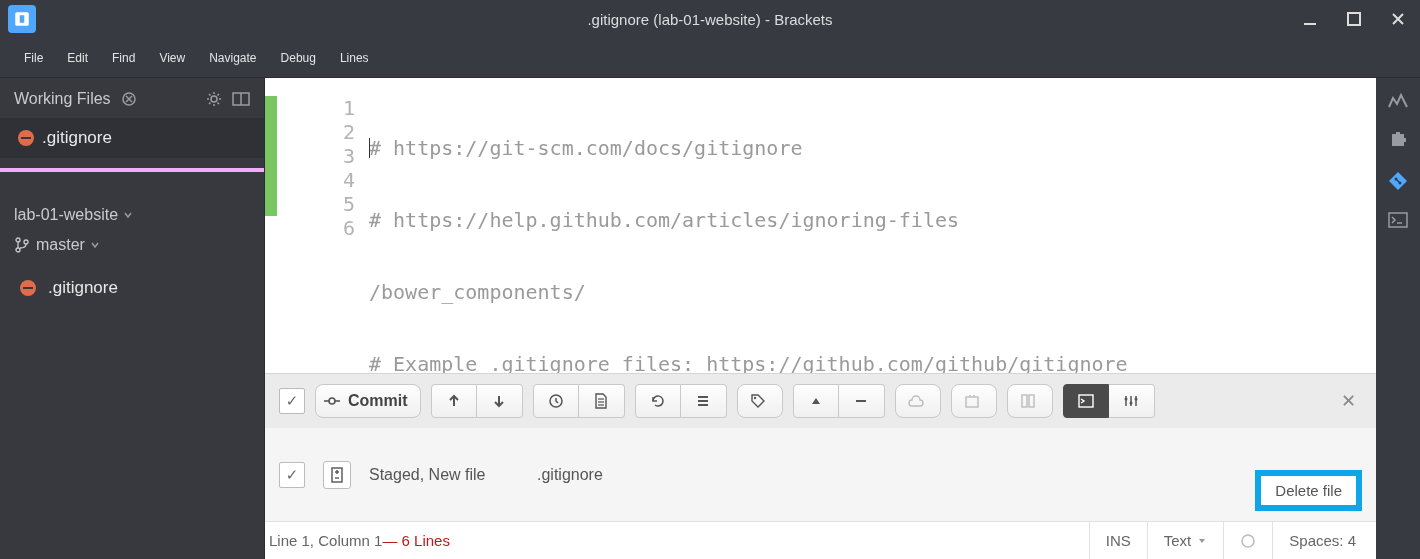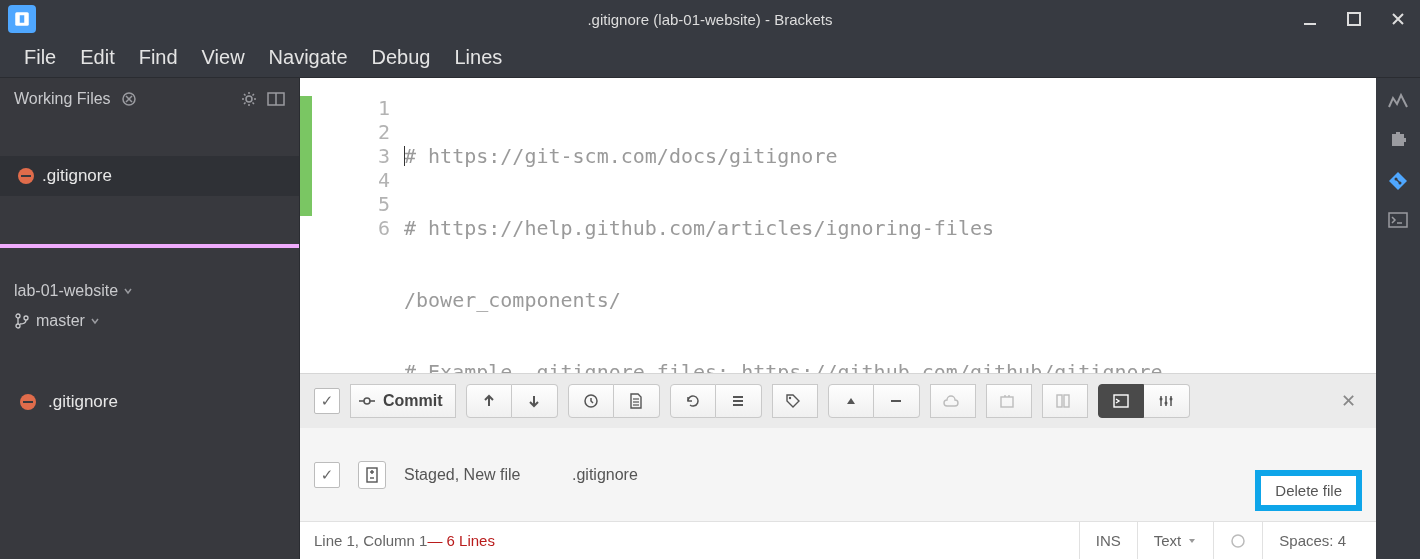--- a/index.html
+++ b/index.html
@@ -20,27 +20,26 @@
   background: #4fa7ff; border-radius: 4px; display:flex; align-items:center; justify-content:center;
 }
 .titlebar .logo svg { width: 18px; height: 18px; }
 .titlebar .winbtns { position: absolute; right: 0; top:0; height:100%; display:flex; }
 .winbtn { width: 44px; display:flex; align-items:center; justify-content:center; color:#ddd; font-size:18px; }
 .menubar {
   height: 40px; background: #373a41;
   display:flex; align-items:center; padding-left: 14px; gap: 4px;
   border-bottom: 1px solid #2a2c31;
 }
-.menubar .mitem { color:#e4e4e4; font-size: 20px; padding: 4px 10px; }
+.menubar .mitem { color:#e4e4e4; font-size: 12px; padding: 4px 10px; }
 .content { flex:1; display:flex; min-height:0; }
 .sidebar {
-  width: 300px; background: #38393e;
+  width: 265px; background: #38393e;
   display:flex; flex-direction:column; color:#bfc0c4;
   border-right: 1px solid #2a2c31;
-  gap: 38px;
 }
 .working-head {
   padding: 12px 14px 10px; display:flex; align-items:center; gap:10px;
   font-size: 16px; color:#c9cacd;
 }
 .working-head .spacer { flex:1; }
 .ic { color:#9a9ba0; font-size:16px; display:inline-flex; }
 .working-item {
   background:#2f3136; border-left:2px solid transparent;
   padding: 10px 14px 10px 40px; position:relative;
@@ -57,50 +56,50 @@
   display:flex; align-items:center; gap:10px;
   padding: 12px 18px; font-size:17px; color:#e8e8e8;
 }
 .tree-item .dot { width:20px; height:20px; }
 .main { flex:1; display:flex; flex-direction:column; background:#fff; min-width:0; }
 .editor { flex:1; display:flex; font-family: "Consolas", monospace; font-size:20px; min-height:0; overflow:hidden; }
 .greenbar { width:12px; }
 .greenbar .seg { background:#7ac663; height:24px; }
 .gutter { width: 92px; text-align:right; color:#b3b3b3; padding-right:14px; line-height:24px; padding-top:18px; }
 .gutter div { height:24px; }
-.code { flex:1; color:#9a9a9a; padding-top:18px; line-height:24px; white-space:pre; }
+.code { flex:1; color:#9a9a9a; padding-top:10px; line-height:24px; white-space:pre; }
 .code .line { height:24px; }
 .code .line.first { position:relative; }
 .code .line.first::before { content:""; position:absolute; left:0; top:2px; width:1px; height:20px; background:#333; }
 .git-panel { background:#ebebeb; border-top:1px solid #d6d6d6; }
 .git-toolbar { display:flex; align-items:center; gap:10px; padding:10px 14px; }
 .git-toolbar .chk { width:26px; height:26px; border:1px solid #bcbcbc; background:#fff; border-radius:2px; display:flex; align-items:center; justify-content:center; color:#666; font-size:15px; }
 .btn-grp { display:flex; }
 .btn-grp .btn:first-child { border-top-left-radius:4px; border-bottom-left-radius:4px; }
 .btn-grp .btn:last-child { border-top-right-radius:4px; border-bottom-right-radius:4px; }
 .btn-grp .btn + .btn { border-left:none; }
 .btn {
   background: linear-gradient(#fefefe,#f0f0f0);
   border:1px solid #c9c9c9; min-width:46px; height:34px;
   display:flex; align-items:center; justify-content:center;
   color:#555; font-size:16px; padding:0 12px;
 }
 .btn.commit { font-weight:600; color:#444; gap:8px; }
 .btn.commit svg { width:16px; height:16px; }
-.btn.rnd { border-radius:0;padding-left:8px; }
+.btn.rnd { border-radius:8px;padding-left:8px; }
 .btn.dis { color:#bcbcbc; }
 .git-toolbar .flex1 { flex:1; }
 .git-close { color:#888; font-size:18px; padding:0 6px; }
 .git-row { display:flex; align-items:center; gap:18px; padding:10px 14px; background:#f5f5f5; }
 .git-row .chk { width:26px; height:26px; border:1px solid #bcbcbc; background:#fff; border-radius:2px; display:flex; align-items:center; justify-content:center; color:#666; font-size:15px; }
 .git-row .diff-ic { width:28px; height:28px; border:1px solid #bcbcbc; background:#fff; border-radius:3px; display:flex; align-items:center; justify-content:center; color:#555; font-size:18px; }
 .git-row .status { color:#555; font-size:16px; width:150px; }
 .git-row .fname { color:#555; font-size:16px; flex:1; }
 .delete-btn { background:#fff; border:6px solid #0ea5e9; border-radius:0; padding:6px 14px; color:#555; font-size:15px;margin-top:32px; }
-.statusbar { height:38px; border-top:1px solid #e1e1e1; background:#fff; display:flex; align-items:center; padding:0 14px; font-size:15px; color:#666; }
+.statusbar { height:38px; border-top:1px solid #e1e1e1; background:#fff; display:flex; align-items:center; padding:0 4px; font-size:15px; color:#666; }
 .statusbar .muted { color:#b91c1c; }
 .statusbar .flex1 { flex:1; }
 .sb-cell { border-left:1px solid #e1e1e1; height:100%; display:flex; align-items:center; padding:0 16px; gap:6px; }
 .rightbar { width:44px; background:#373a41; display:flex; flex-direction:column; align-items:center; padding-top:14px; gap:20px; }
 .rightbar .ric { color:#9a9ba0; font-size:20px; }
 .rightbar .ric.active { color:#4fa7ff; }
 svg { display:block; }
 </style>
 </head>
 <body>

